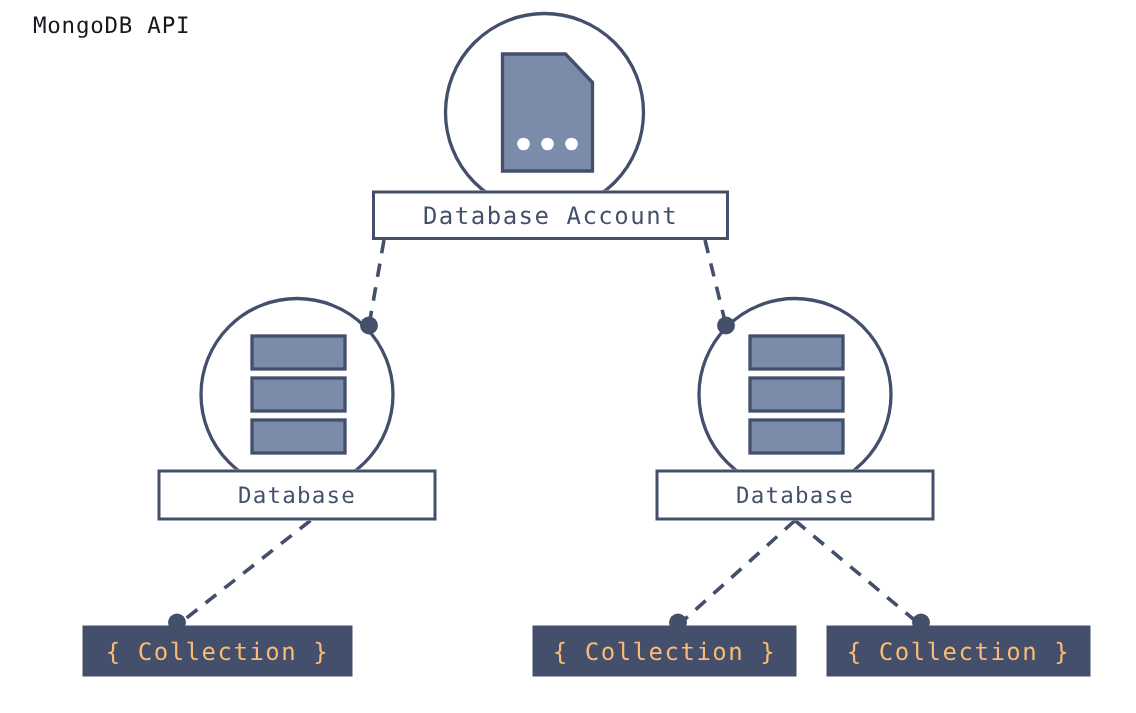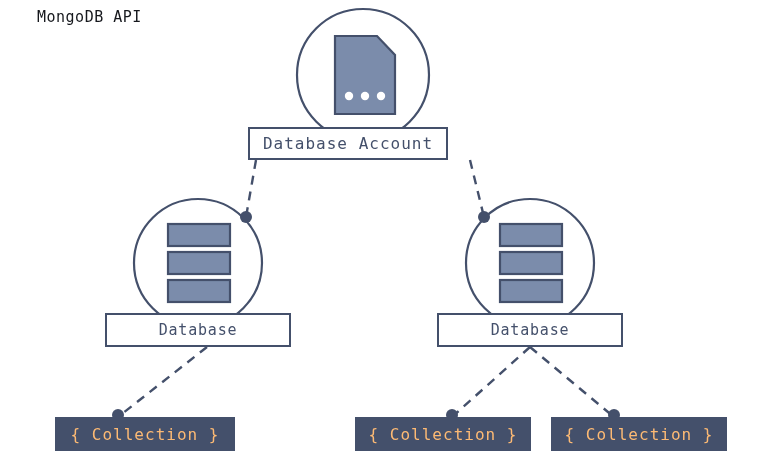--- a/index.html
+++ b/index.html
@@ -24,39 +24,38 @@
   }
   .title-text {
     position: absolute;
     left: 22px;
     top: 8px;
     font-family: "DejaVu Sans Mono", "Liberation Mono", monospace;
     font-size: 15px;
     color: #16181d;
     letter-spacing: 0.5px;
     white-space: nowrap;
-    margin-left: 15px;
   }
   
   .label-box {
     position: absolute;
     box-sizing: border-box;
     background: #ffffff;
     border: 2px solid #44506b;
     display: flex;
     align-items: center;
     justify-content: center;
     font-family: "DejaVu Sans Mono", "Liberation Mono", monospace;
     color: #44506b;
     white-space: nowrap;
   }
   #node-account-label {
     left: 248px;
     top: 127px;
-    width: 200px;
+    width: 238px;
     height: 33px;
     font-size: 16px;
     letter-spacing: 1px;
   }
   #node-db-left-label {
     left: 105px;
     top: 313px;
     width: 186px;
     height: 34px;
     font-size: 15px;

